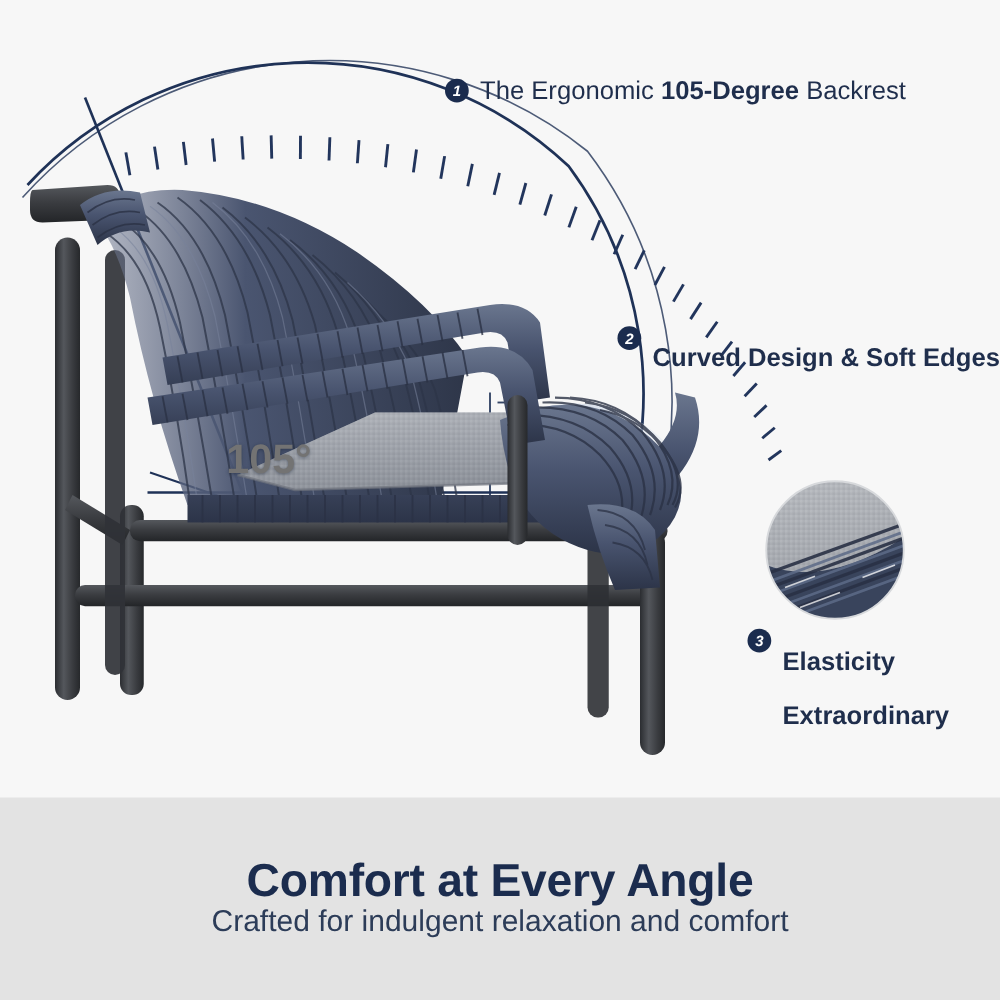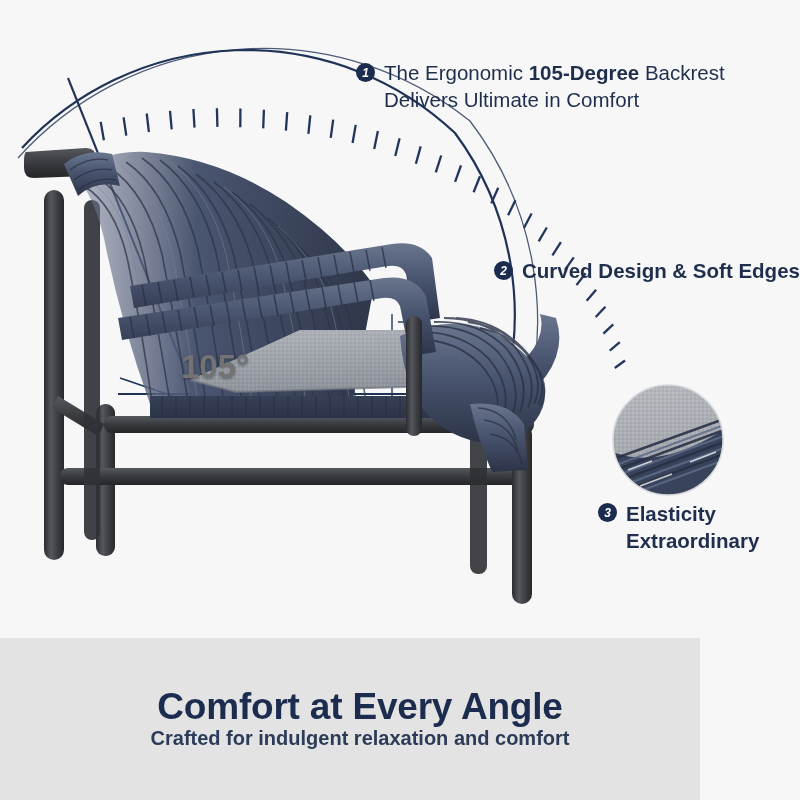--- a/index.html
+++ b/index.html
@@ -8,32 +8,32 @@
     font-family:"Liberation Sans", sans-serif;
     background:#f7f7f7;
     overflow:hidden;
   }
   #stage{position:relative;width:800px;height:800px;overflow:hidden;background:#f7f7f7;}
 
   
   .hero{position:absolute;left:0;top:0;width:800px;height:638px;background:#f7f7f7;overflow:hidden;}
 
   
-  .banner{position:absolute;left:0;top:638px;width:680px;height:162px;background:#e3e3e3;
-          display:flex;flex-direction:column;align-items:center;justify-content:center;padding-left:20px;}
+  .banner{position:absolute;left:0;top:638px;width:800px;height:162px;background:#e3e3e3;
+          display:flex;flex-direction:column;align-items:center;justify-content:center;}
   .banner-title{font-size:37px;font-weight:bold;color:#1b2c4e;letter-spacing:-0.2px;line-height:1.05;}
-  .banner-sub{font-size:20px;color:#2c3c58;margin-top:0;font-weight:bold;}
+  .banner-sub{font-size:24px;color:#2c3c58;margin-top:0;}
 
   
   .callout{position:absolute;display:flex;align-items:flex-start;gap:9px;}
   .badge{flex:0 0 auto;width:19px;height:19px;border-radius:50%;background:#1b2c4e;color:#fff;
          font-size:12px;font-weight:bold;display:flex;align-items:center;justify-content:center;
          margin-top:3px;font-style:italic;}
   .ctext{font-size:20.5px;line-height:1.3;color:#1f2e4c;white-space:nowrap;}
-  .ctext .b{font-weight:bold;}
+  .ctext .b{font-weight:bold;margin-top:16px;}
   .c1{left:356px;top:60px;}
   .c2{left:494px;top:258px;text-align:left;}
   .c2 .ctext{text-align:center;}
   .c3{left:598px;top:500px;}
   .c3 .ctext{white-space:normal;width:130px;line-height:1.32;}
 
   
   .deg-label{position:absolute;left:181px;top:348px;font-size:33px;font-weight:bold;color:#737373;
              letter-spacing:0px;text-shadow:0 1px 3px rgba(20,30,50,.45);}
 
@@ -360,21 +360,20 @@
         <circle cx="668" cy="440" r="55" fill="none" stroke="#d7d9dc" stroke-width="1.5"></circle>
       </g>
     </svg>
 
     <div class="deg-label">105°</div>
 
     <div class="callout c1">
       <div class="badge">1</div>
       <div class="ctext">
         <div><span>The Ergonomic </span><span class="b">105-Degree</span><span> Backrest</span></div>
-        <div>Delivers Ultimate in Comfort</div>
       </div>
     </div>
 
     <div class="callout c2">
       <div class="badge">2</div>
       <div class="ctext">
         <div class="b">Curved Design &amp; Soft Edges</div>
       </div>
     </div>
 

